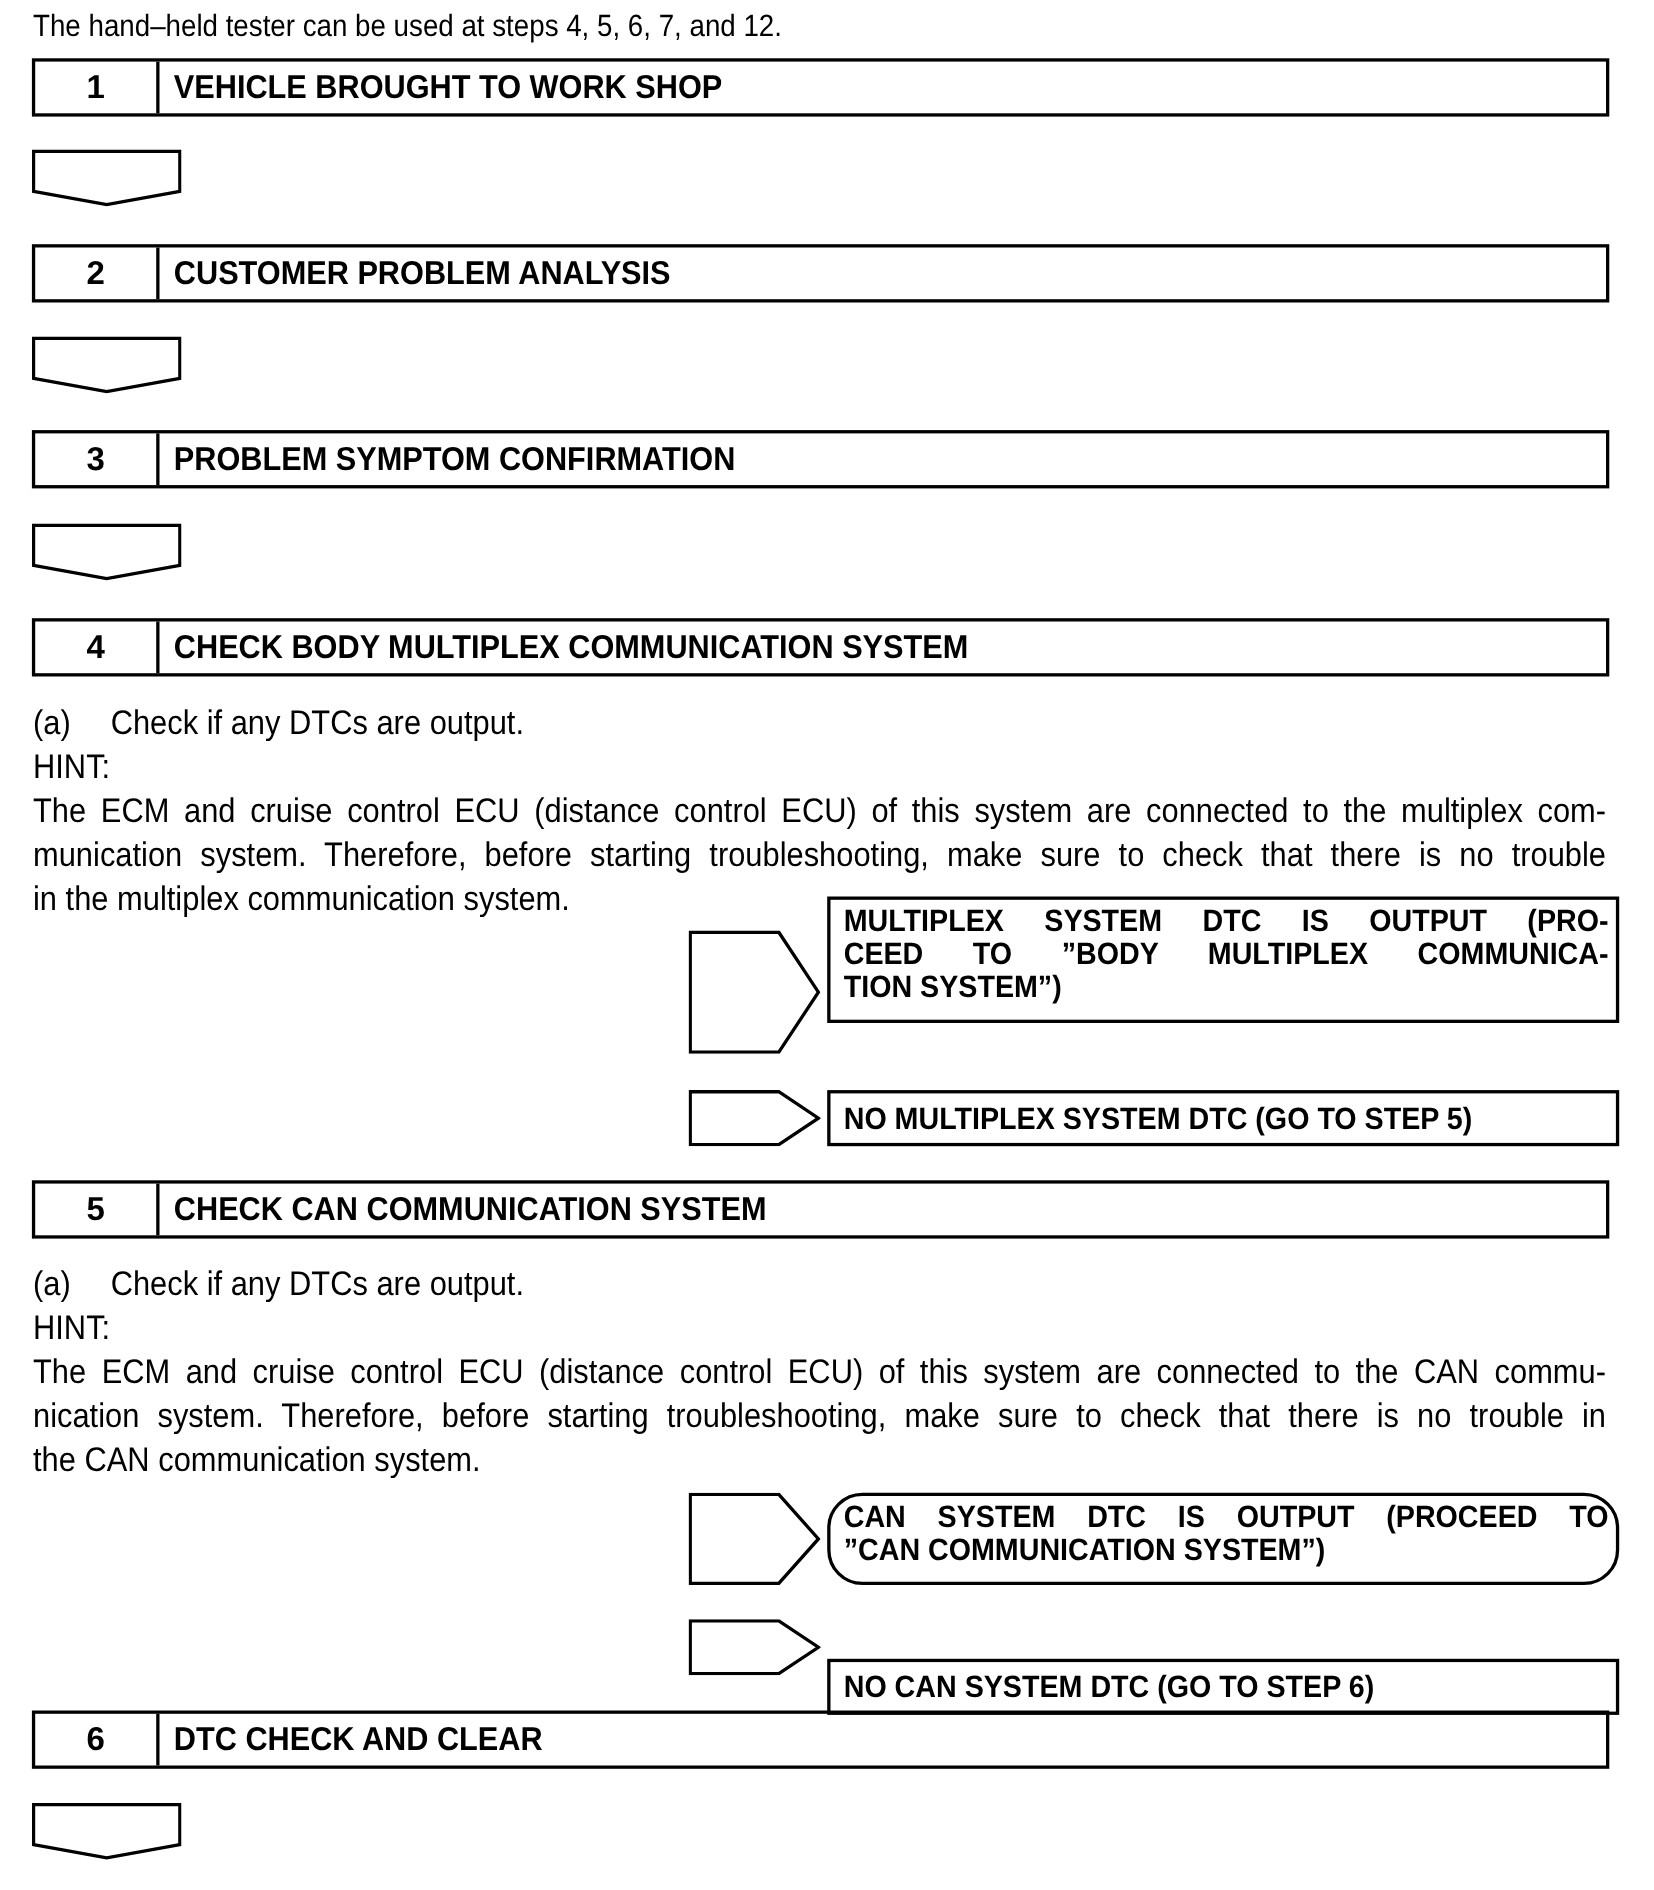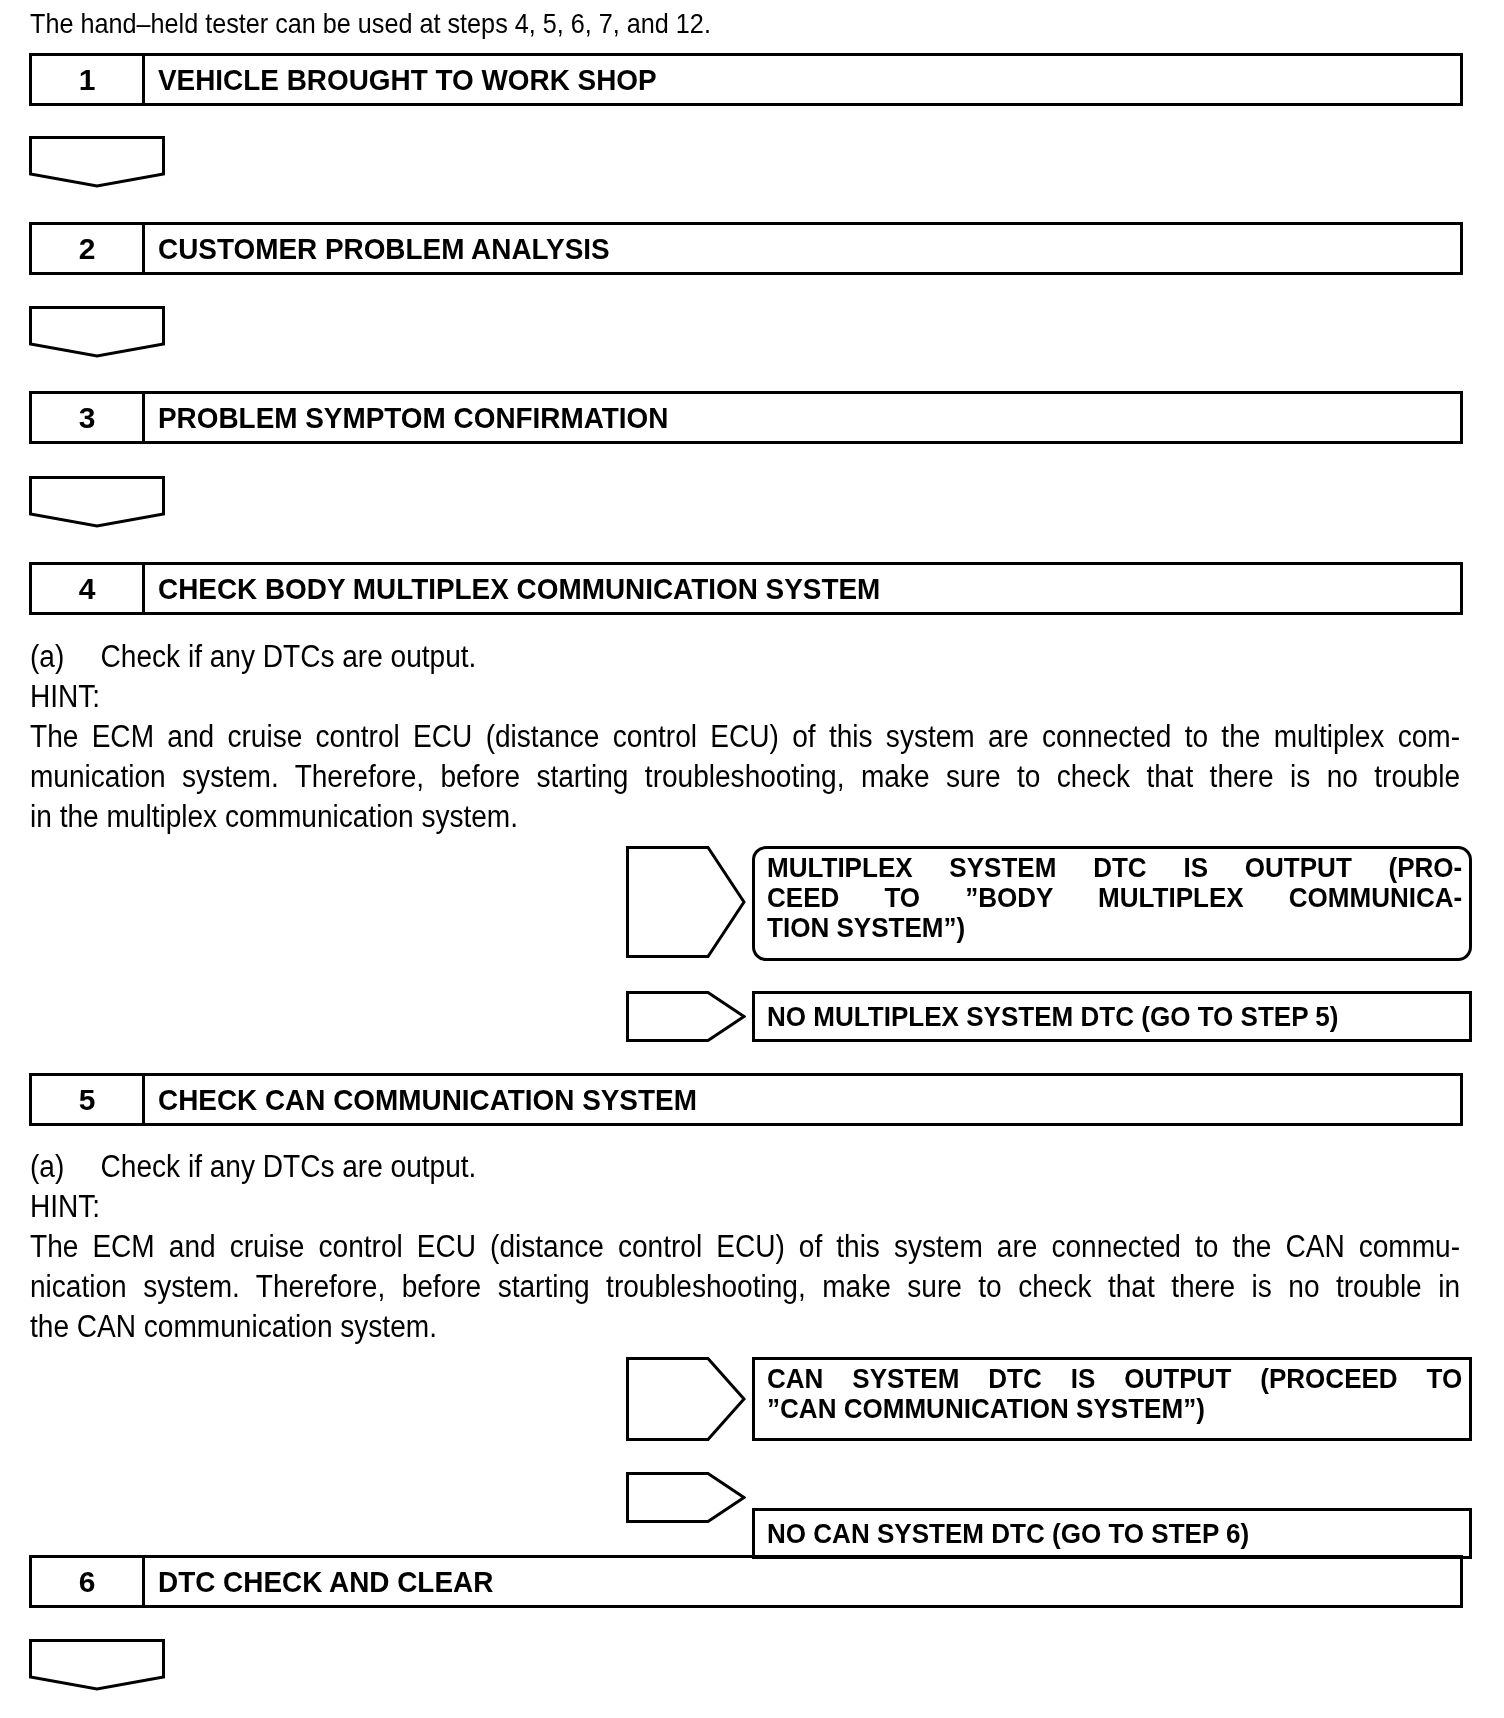--- a/index.html
+++ b/index.html
@@ -64,21 +64,21 @@
   <div class="line"><span class="label-a">(a)</span><span>Check if any DTCs are output.</span></div>
   <div class="line">HINT:</div>
   <div class="line just">The ECM and cruise control ECU (distance control ECU) of this system are connected to the multiplex com-</div>
   <div class="line just">munication system. Therefore, before starting troubleshooting, make sure to check that there is no trouble</div>
   <div class="line">in the multiplex communication system.</div>
 </div>
 
 <svg class="right-arrow" style="top:846px; height:112px;" viewBox="0 0 120 112">
   <polygon points="1.5,1.5 82,1.5 118,56 82,110.5 1.5,110.5" fill="#fff" stroke="#000" stroke-width="3"></polygon>
 </svg>
-<div class="result" style="top:846px; height:105px; padding-top:4px;border-radius:14px;">
+<div class="result" style="top:815px; height:105px; padding-top:4px;">
   <div class="rl just">MULTIPLEX SYSTEM DTC IS OUTPUT (PRO-</div>
   <div class="rl just">CEED TO ”BODY MULTIPLEX COMMUNICA-</div>
   <div class="rl">TION SYSTEM”)</div>
 </div>
 
 <svg class="right-arrow" style="top:991px; height:51px;" viewBox="0 0 120 51">
   <polygon points="1.5,1.5 82,1.5 118,25.5 82,49.5 1.5,49.5" fill="#fff" stroke="#000" stroke-width="3"></polygon>
 </svg>
 <div class="result" style="top:991px; height:45px; line-height:45px;">
   <div class="rl" style="line-height:45px;">NO MULTIPLEX SYSTEM DTC (GO TO STEP 5)</div>
@@ -92,21 +92,21 @@
   <div class="line"><span class="label-a">(a)</span><span>Check if any DTCs are output.</span></div>
   <div class="line">HINT:</div>
   <div class="line just">The ECM and cruise control ECU (distance control ECU) of this system are connected to the CAN commu-</div>
   <div class="line just">nication system. Therefore, before starting troubleshooting, make sure to check that there is no trouble in</div>
   <div class="line">the CAN communication system.</div>
 </div>
 
 <svg class="right-arrow" style="top:1357px; height:84px;" viewBox="0 0 120 84">
   <polygon points="1.5,1.5 82,1.5 118,42 82,82.5 1.5,82.5" fill="#fff" stroke="#000" stroke-width="3"></polygon>
 </svg>
-<div class="result" style="top:1357px; height:74px; padding-top:4px;">
+<div class="result" style="top:1357px; height:74px; padding-top:4px;border-radius:32px;">
   <div class="rl just">CAN SYSTEM DTC IS OUTPUT (PROCEED TO</div>
   <div class="rl">”CAN COMMUNICATION SYSTEM”)</div>
 </div>
 
 <svg class="right-arrow" style="top:1472px; height:51px;" viewBox="0 0 120 51">
   <polygon points="1.5,1.5 82,1.5 118,25.5 82,49.5 1.5,49.5" fill="#fff" stroke="#000" stroke-width="3"></polygon>
 </svg>
 <div class="result" style="top:1508px; height:45px;">
   <div class="rl" style="line-height:45px;">NO CAN SYSTEM DTC (GO TO STEP 6)</div>
 </div>

